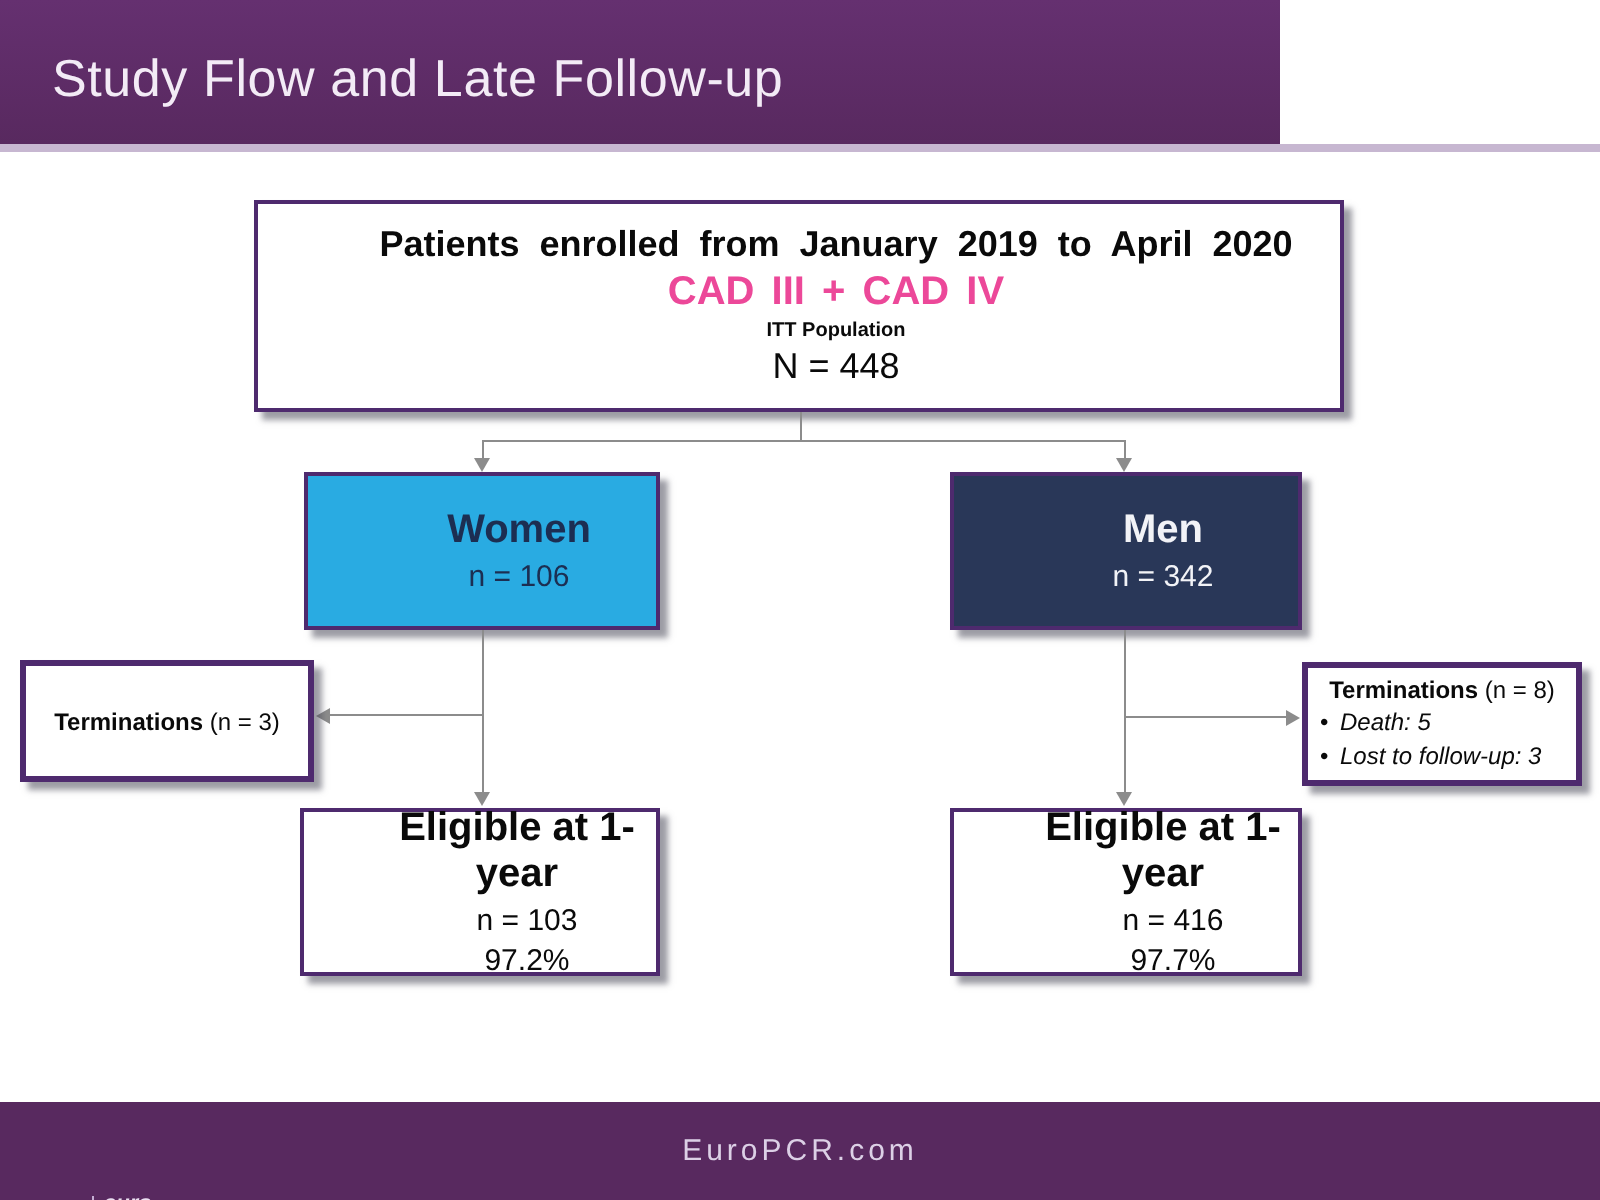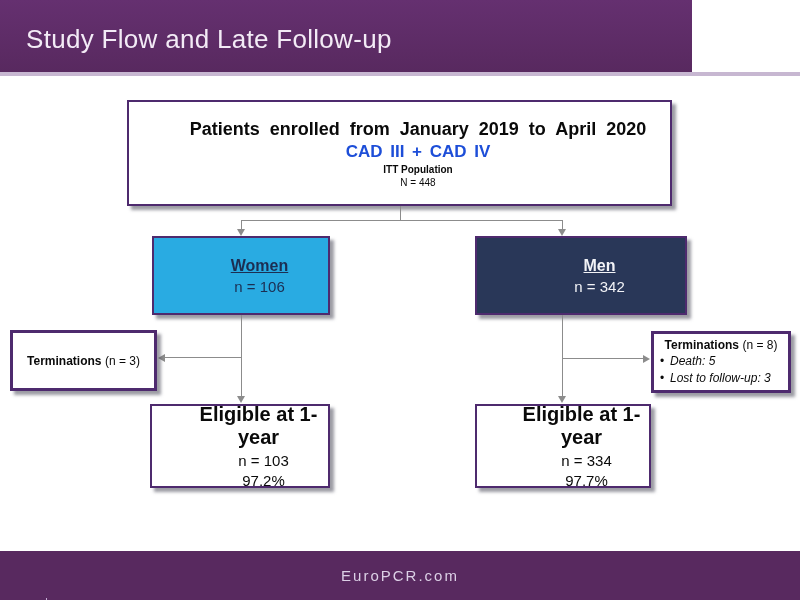--- a/index.html
+++ b/index.html
@@ -2,45 +2,45 @@
 <html><head>
 <meta charset="utf-8">
 <style>
   html,body{margin:0;padding:0;background:#fff;}
   .slide{
     position:relative;width:800px;height:600px;overflow:hidden;background:#ffffff;
     font-family:"Liberation Sans","DejaVu Sans",sans-serif;
   }
   
   .header{
-    position:absolute;left:0;top:0;width:692px;height:72px;
+    position:absolute;left:0;top:0;width:640px;height:72px;
     background:linear-gradient(180deg,#653070 0%,#58295f 100%);
   }
   .header-strip{
     position:absolute;left:0;top:72px;width:800px;height:4px;background:#c7b7d1;
   }
   .title{
     position:absolute;left:26px;top:24px;font-size:26px;font-weight:normal;
     color:#f3ebf6;letter-spacing:.3px;
   }
   
   .fbox{
     position:absolute;background:#fff;border:2px solid #4e2a6e;box-sizing:border-box;
     box-shadow:4px 4px 3px rgba(75,75,90,.55);
     display:flex;flex-direction:column;align-items:center;justify-content:center;
     text-align:center;color:#111;padding-left:37px;
   }
   .enroll-box{left:127px;top:100px;width:545px;height:106px;gap:2px;}
   .enroll-l1{font-size:18px;font-weight:bold;word-spacing:5px;color:#0a0a0a;}
-  .enroll-l2{font-size:17px;font-weight:bold;word-spacing:3px;color:#1d4ed8;}
+  .enroll-l2{font-size:20px;font-weight:bold;word-spacing:3px;color:#ec4899;}
   .enroll-l3{font-size:10px;font-weight:bold;color:#0a0a0a;}
-  .enroll-l4{font-size:10px;color:#0a0a0a;}
+  .enroll-l4{font-size:18px;color:#0a0a0a;}
   .women-box{left:152px;top:236px;width:178px;height:79px;background:#29abe2;color:#1c2e52;gap:3px;}
-  .men-box{left:475px;top:236px;width:212px;height:79px;background:#293758;color:#f2f3f7;gap:3px;}
-  .sex-label{font-size:16px;font-weight:bold;text-decoration:underline;}
+  .men-box{left:475px;top:236px;width:176px;height:79px;background:#293758;color:#f2f3f7;gap:3px;}
+  .sex-label{font-size:20px;font-weight:bold;}
   .sex-n{font-size:15px;}
   .term-box{border-width:3px;align-items:flex-start;padding:16px 6px;justify-content:center;text-align:left;}
   .term-left{left:10px;top:330px;width:147px;height:61px;}
   .term-right{left:651px;top:331px;width:140px;height:62px;}
   .term-title{font-size:12px;align-self:center;color:#0a0a0a;}
   .term-title b{font-weight:bold;}
   .term-list{list-style:none;margin:1px 0 0 0;padding:0;}
   .term-list li{font-size:12px;font-style:italic;color:#0a0a0a;line-height:1.35;padding-left:10px;position:relative;}
   .term-list li::before{content:"\2022";position:absolute;left:0;font-style:normal;}
   .elig-left{left:150px;top:404px;width:180px;height:84px;gap:3px;}
@@ -126,21 +126,21 @@
     </ul>
   </div>
 
   <div class="fbox elig-left">
     <div class="elig-l1">Eligible at 1-year</div>
     <div class="elig-l2">n = 103</div>
     <div class="elig-l3">97.2%</div>
   </div>
   <div class="fbox elig-right">
     <div class="elig-l1">Eligible at 1-year</div>
-    <div class="elig-l2">n = 334</div>
+    <div class="elig-l2">n = 416</div>
     <div class="elig-l3">97.7%</div>
   </div>
 
   <div class="footer">
     <div class="pcr-logo">
       <div class="pcr-year">2022</div>
       <div class="pcr-divider"></div>
       <div class="pcr-stack">
         <span class="pcr-euro">euro</span>
         <span class="pcr-main">PCR</span>

